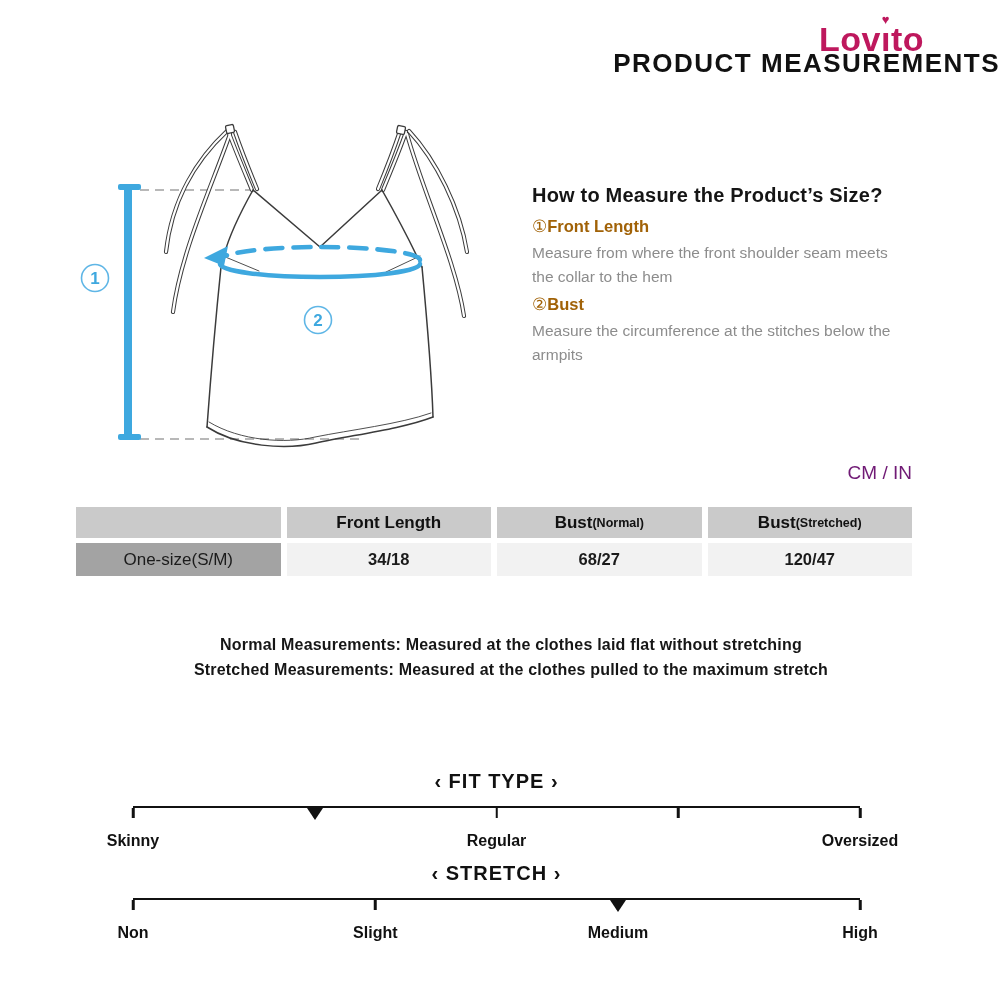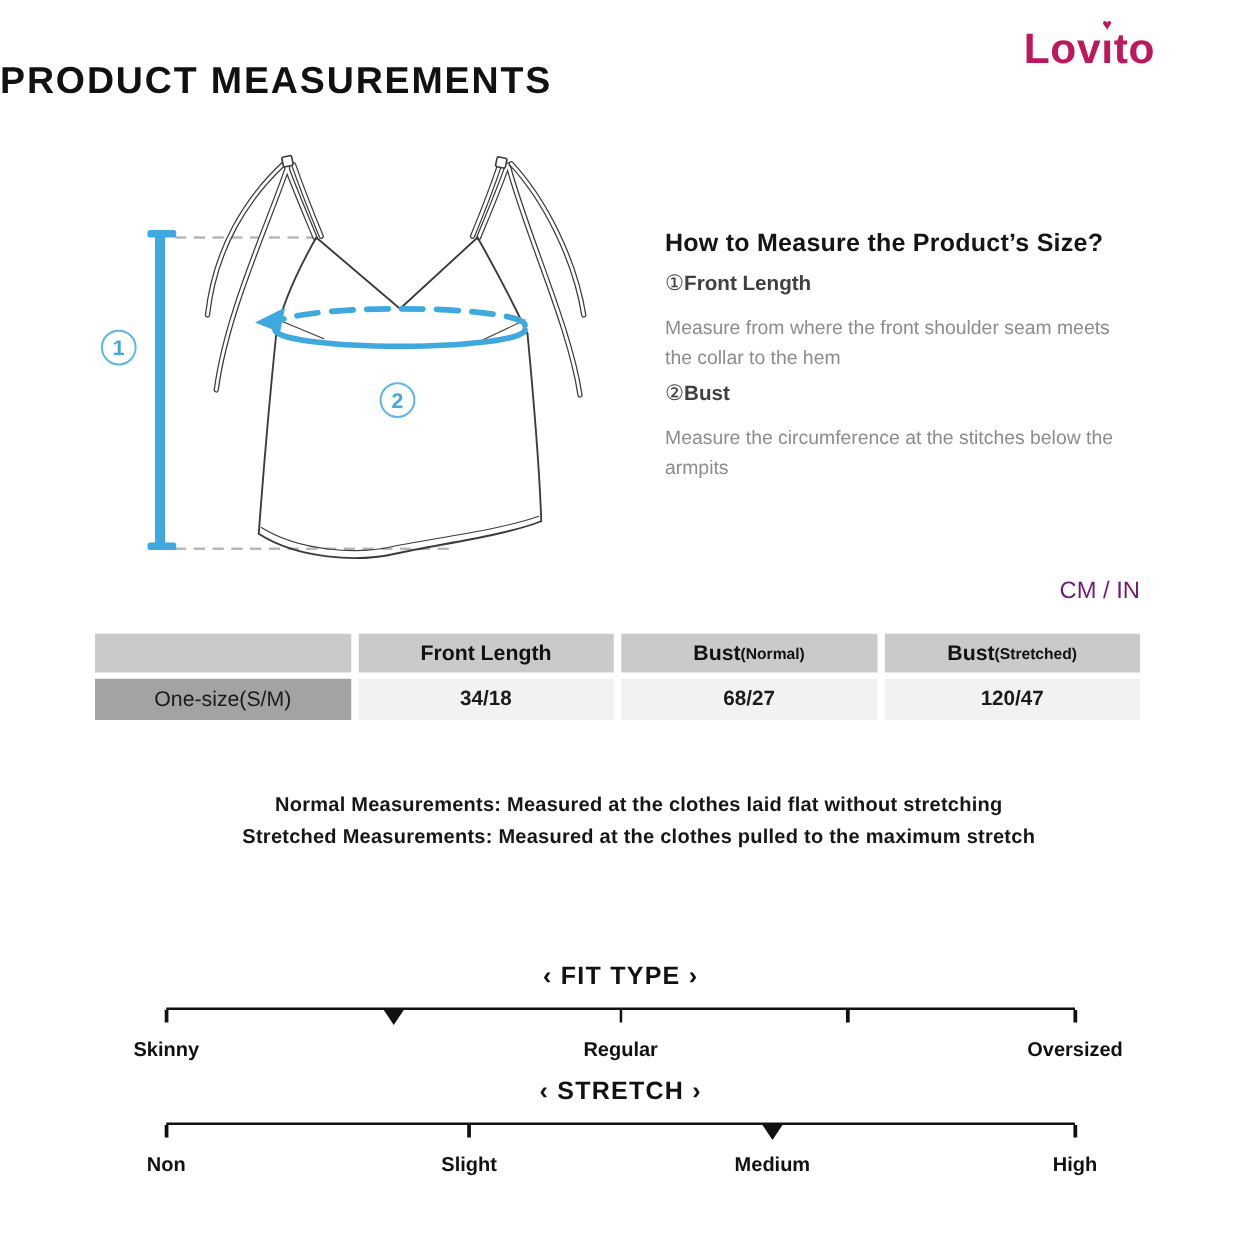--- a/index.html
+++ b/index.html
@@ -1,37 +1,37 @@
 <!DOCTYPE html>
 <html><head>
 <meta charset="utf-8">
 <style>
   * { margin:0; padding:0; box-sizing:border-box; }
   html,body { background:#ffffff; }
   body { font-family:"Liberation Sans", sans-serif; color:#111; }
   .page { position:relative; width:1000px; height:1000px; background:#fff; overflow:hidden; }
 
   
-  .title { position:absolute; top:48px; left:0; right:0; text-align:left;
-           font-size:30px; font-weight:bold; letter-spacing:1.5px; color:#111; }
+  .title { position:absolute; top:48px; left:0; right:0; text-align:right;
+           font-size:26px; font-weight:bold; letter-spacing:1.5px; color:#111; }
   .logo { position:absolute; top:20px; right:76px; font-size:34px; font-weight:bold;
           letter-spacing:0.5px; color:#be185d; }
   .logo .logo-i { position:relative; display:inline-block; }
   .logo .logo-heart { position:absolute; top:-7px; left:50%; transform:translateX(-50%);
           font-size:13px; line-height:1; }
 
   
   .diagram { position:absolute; left:60px; top:100px; width:440px; height:370px; }
 
   
   .howto { position:absolute; left:532px; top:184px; width:392px; }
   .howto h2 { font-size:20px; font-weight:bold; color:#151515; letter-spacing:0.2px; margin-bottom:9px; }
-  .howto .item-name { font-size:16.5px; font-weight:bold; color:#404040; margin-top:5px; }
+  .howto .item-name { font-size:16.5px; font-weight:bold; color:#a16207; margin-top:5px; }
   .howto .item-num { font-weight:normal; font-size:17px; }
-  .howto .item-desc { font-size:15.5px; color:#8c8c8c; line-height:1.55; margin-top:14px; width:378px; }
+  .howto .item-desc { font-size:15.5px; color:#8c8c8c; line-height:1.55; margin-top:4px; width:378px; }
 
   
   .units { position:absolute; top:462px; right:88px; font-size:19px; font-weight:normal; color:#701a75; }
 
   
   .size-table { position:absolute; left:76px; top:507px; width:836px;
                 display:grid; grid-template-columns:repeat(4,1fr); column-gap:6px; row-gap:5px; }
   .cell { display:flex; align-items:center; justify-content:center; }
   .th { background:#cacaca; height:31px; font-size:17px; font-weight:600; color:#111; }
   .th .th-sub { font-size:12.5px; font-weight:600; }

